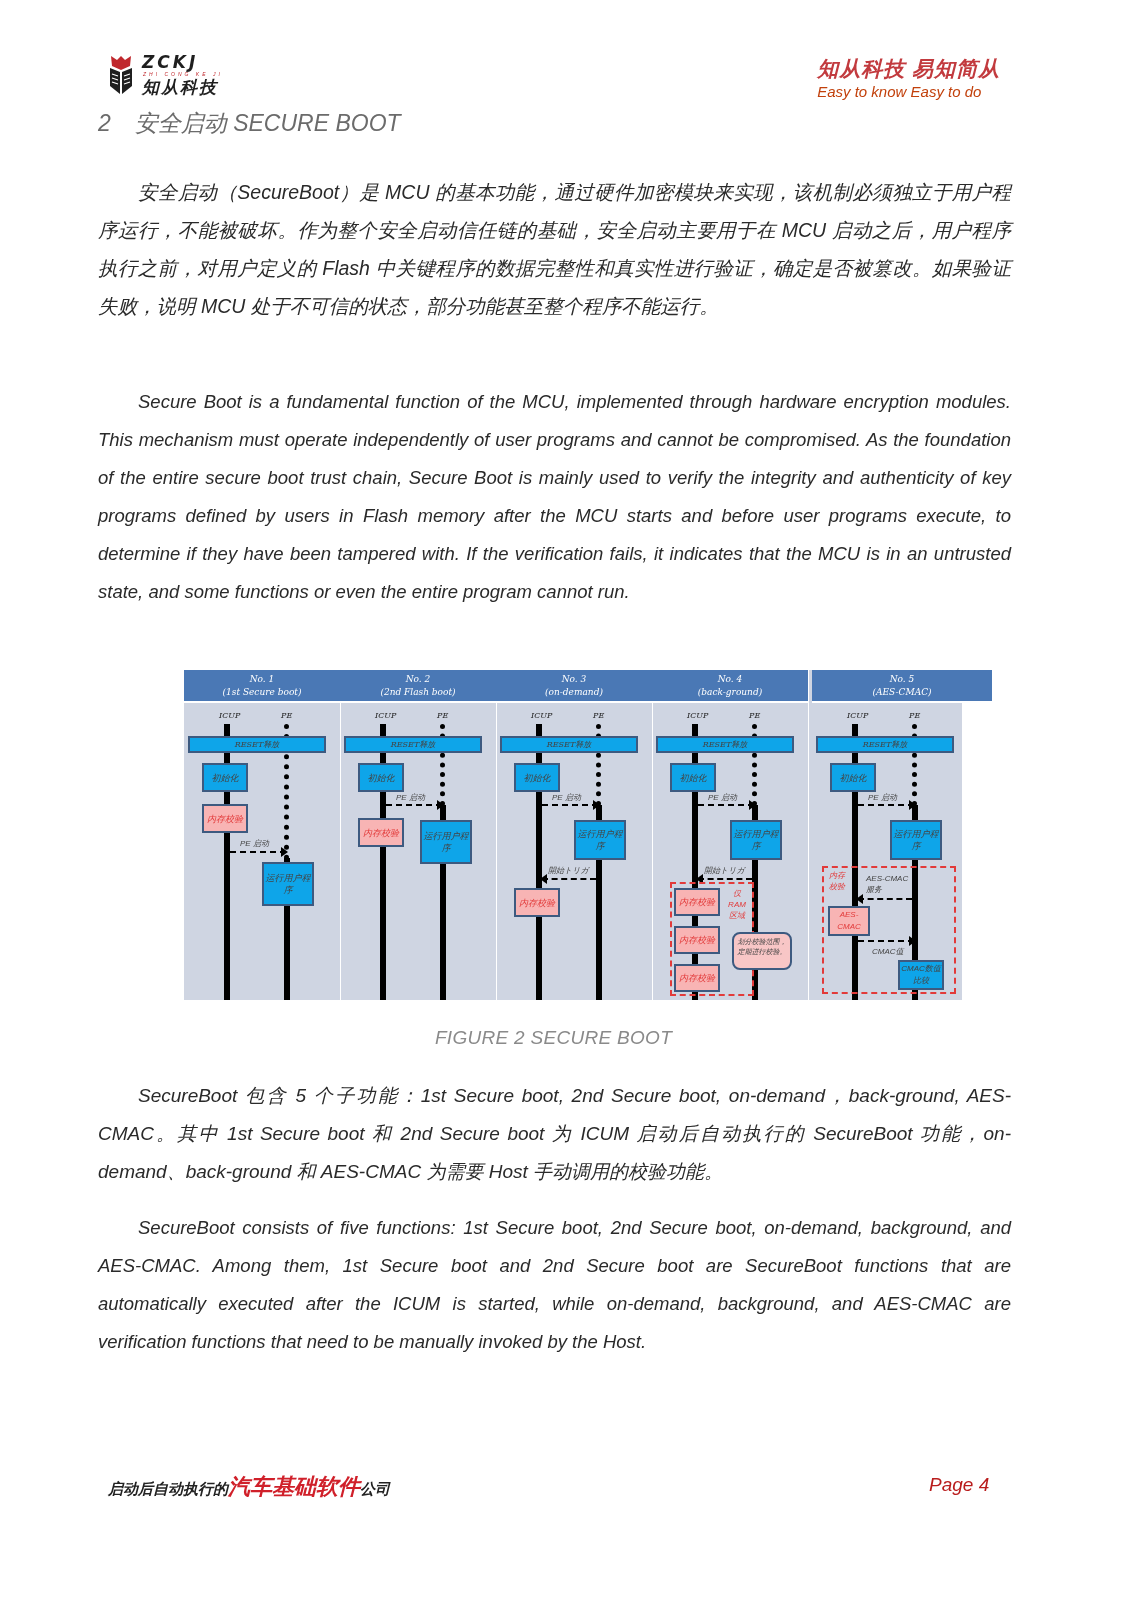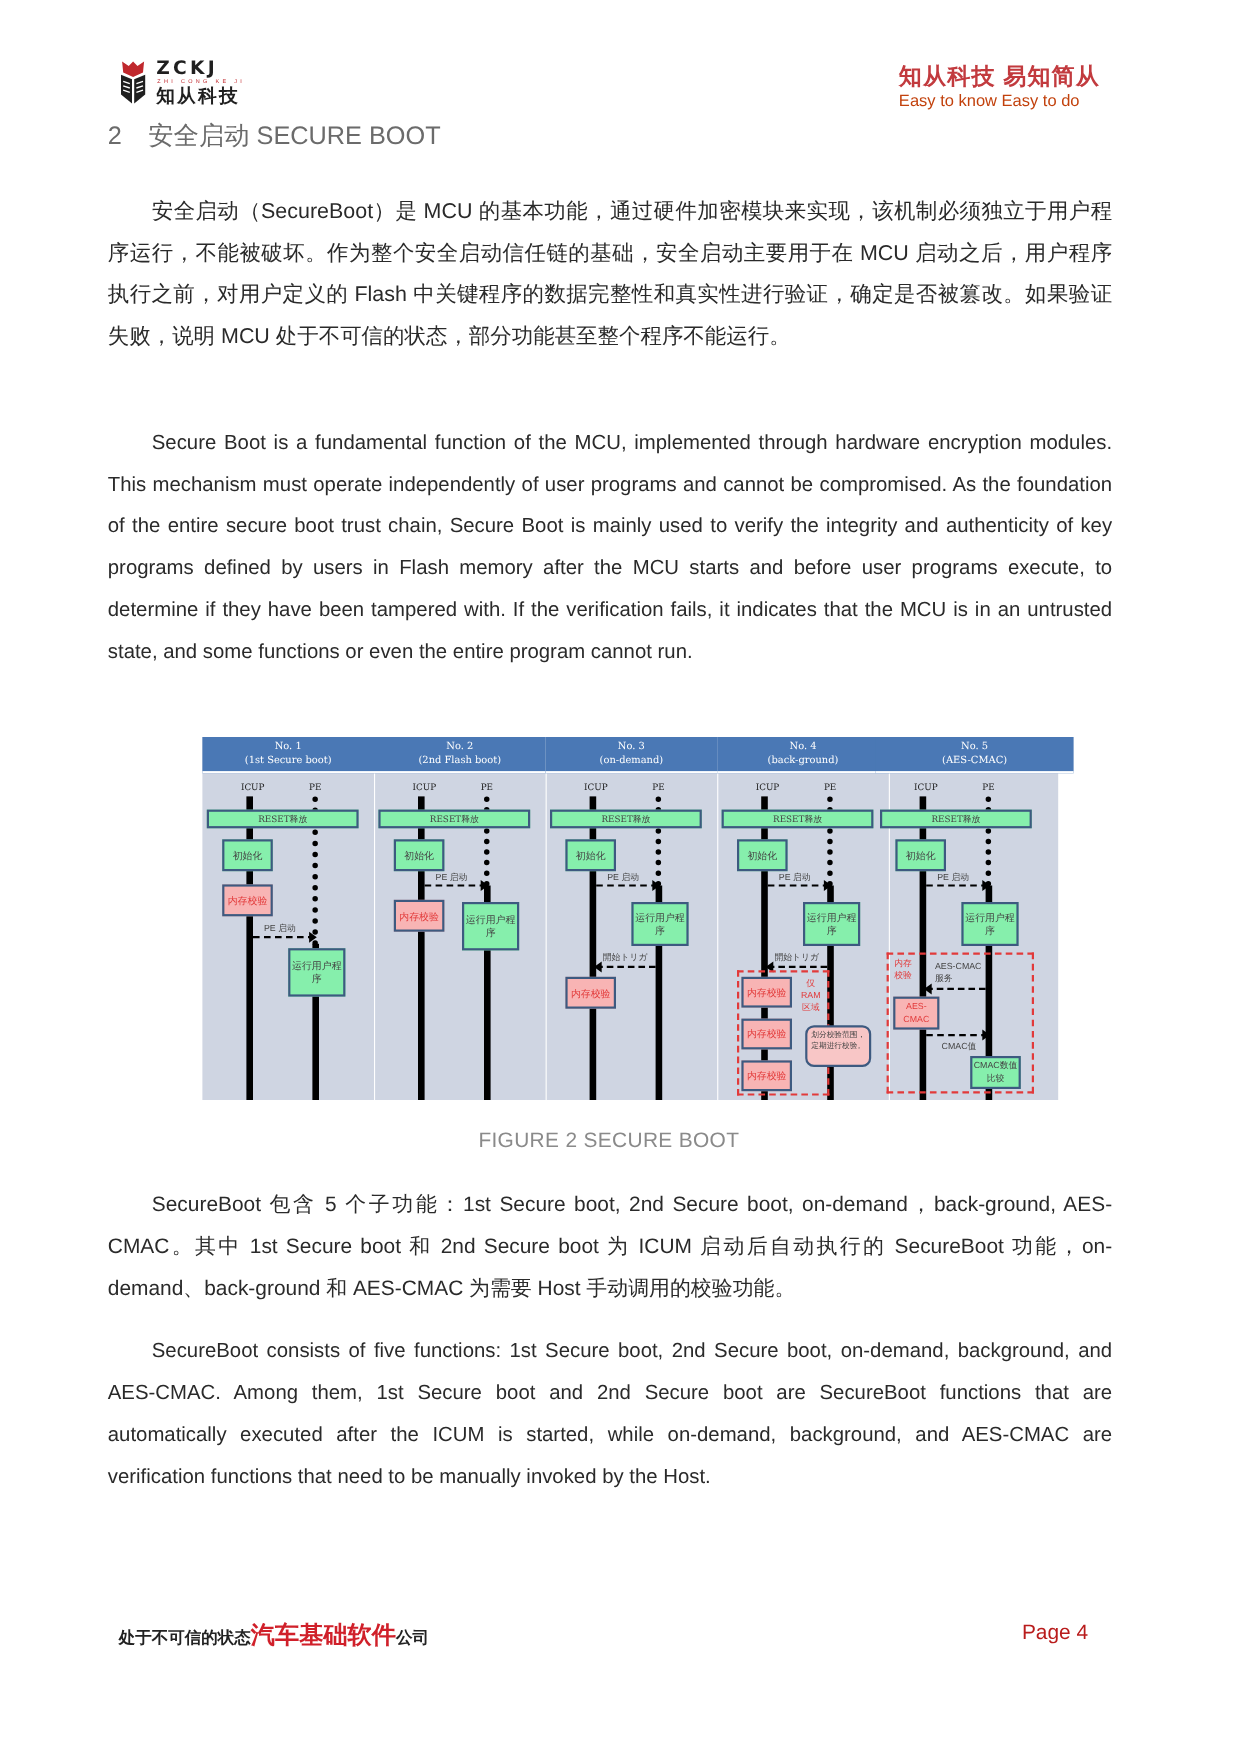--- a/index.html
+++ b/index.html
@@ -1,18 +1,18 @@
 <!DOCTYPE html>
 <html><head>
 <meta charset="utf-8">
 <style>
   html, body { margin: 0; padding: 0; background: #ffffff; }
   body { width: 1131px; height: 1600px; position: relative; overflow: hidden;
          font-family: "Liberation Sans", "DejaVu Sans", sans-serif; color: #222; }
-  .abs { position: absolute; }
+  .abs { position: absolute; font-style: italic; }
 
   
   .logo { left: 108px; top: 52px; width: 130px; height: 46px; }
   .logo-mark { position: absolute; left: 0; top: 2px; width: 26px; height: 42px; }
   .logo-latin { position: absolute; left: 34px; top: 0; font-family: "DejaVu Sans", sans-serif;
                 font-weight: bold; font-size: 17px; letter-spacing: 3px; color: #1f1f1f; }
   .logo-sub { position: absolute; left: 35px; top: 19px; font-size: 5px; letter-spacing: 3px; color: #c0282d; }
   .logo-cn { position: absolute; left: 34px; top: 24px; font-weight: bold; font-size: 17px; letter-spacing: 2px; color: #1f1f1f; }
   .slogan { right: 131px; top: 55px; text-align: left; }
   .slogan-cn { font-size: 21px; color: #c23a3e; letter-spacing: 1px; font-weight: bold; text-align: center; }
@@ -30,21 +30,21 @@
 
   
   .figure { left: 184px; top: 670px; width: 778px; height: 330px; background: #cfd5e2; }
   .fig-col { position: absolute; top: 0; height: 330px; border-right: 1px solid #ffffff; }
   .fig-head { height: 33px; background: #4a78b5; color: #fff; text-align: center;
               font-family: "DejaVu Serif", serif; font-size: 9px; line-height: 13px; padding-top: 3px; box-sizing: border-box;
               border-bottom: 2px solid #ffffff; }
   .lane-label { position: absolute; top: 41px; font-family: "DejaVu Serif", serif; font-size: 8px; color: #222; }
   .lane-solid { position: absolute; width: 6px; background: #000; }
   .lane-dot { position: absolute; width: 5px; border-left: 5px dotted #000; }
-  .box { position: absolute; background: #86efac; border: 2px solid #3d5a80; box-sizing: border-box;
+  .box { position: absolute; background: #0ea5e9; border: 2px solid #3d5a80; box-sizing: border-box;
          font-size: 9px; color: #444; text-align: center; display: flex; align-items: center; justify-content: center; line-height: 12px; }
   .box.red { background: #f8b4b4; color: #e23a3a; }
   .reset { font-family: "DejaVu Serif", serif; font-size: 8px; }
   .arrow { position: absolute; height: 0; border-top: 2px dashed #000; }
   .arrow.right::after { content: ""; position: absolute; right: -2px; top: -6px; border-left: 7px solid #000; border-top: 5px solid transparent; border-bottom: 5px solid transparent; }
   .arrow.left::before { content: ""; position: absolute; left: -2px; top: -6px; border-right: 7px solid #000; border-top: 5px solid transparent; border-bottom: 5px solid transparent; }
   .arrow-label { position: absolute; font-size: 8px; color: #444; white-space: nowrap; }
   .redbox { position: absolute; border: 2px dashed #e23a3a; box-sizing: border-box; }
   .red-note { position: absolute; font-size: 8px; color: #e23a3a; text-align: center; line-height: 11px; }
   .callout { position: absolute; background: #f8c6c6; border: 2px solid #3d5a80; border-radius: 8px;
@@ -160,21 +160,21 @@
     <div class="arrow-label" style="left:52px;top:195px;">開始トリガ</div>
     <div class="arrow left" style="left:46px;top:208px;width:54px;"></div>
     <div class="redbox" style="left:18px;top:212px;width:84px;height:114px;"></div>
     <div class="box red" style="left:22px;top:218px;width:46px;height:28px;">内存校验</div>
     <div class="red-note" style="left:72px;top:218px;width:26px;">仅 RAM 区域</div>
     <div class="box red" style="left:22px;top:256px;width:46px;height:28px;">内存校验</div>
     <div class="callout" style="left:80px;top:262px;width:60px;height:38px;">划分校验范围，定期进行校验。</div>
     <div class="box red" style="left:22px;top:294px;width:46px;height:28px;">内存校验</div>
   </div>
 
-  <div class="fig-col" style="left:612px;width:180px;border-right:none;">
+  <div class="fig-col" style="left:628px;width:180px;border-right:none;">
     <div class="fig-head">
       <div>No. 5</div>
       <div>(AES-CMAC)</div>
     </div>
     <div class="lane-label" style="left:35px;">ICUP</div>
     <div class="lane-label" style="left:97px;">PE</div>
     <div class="lane-solid" style="left:40px;top:54px;height:276px;"></div>
     <div class="lane-dot" style="left:100px;top:54px;height:82px;"></div>
     <div class="lane-solid" style="left:100px;top:135px;height:195px;"></div>
     <div class="box reset" style="left:4px;top:66px;width:138px;height:17px;">RESET释放</div>
@@ -192,15 +192,15 @@
     <div class="box" style="left:86px;top:290px;width:46px;height:30px;font-size:8px;">CMAC数值比较</div>
   </div>
 </div>
 
 <div class="abs caption">FIGURE 2 SECURE BOOT</div>
 
 <div class="abs para p3">SecureBoot 包含 5 个子功能：1st Secure boot, 2nd Secure boot, on-demand，back-ground, AES-CMAC。其中 1st Secure boot 和 2nd Secure boot 为 ICUM 启动后自动执行的 SecureBoot 功能，on-demand、back-ground 和 AES-CMAC 为需要 Host 手动调用的校验功能。</div>
 <div class="abs para p4">SecureBoot consists of five functions: 1st Secure boot, 2nd Secure boot, on-demand, background, and AES-CMAC. Among them, 1st Secure boot and 2nd Secure boot are SecureBoot functions that are automatically executed after the ICUM is started, while on-demand, background, and AES-CMAC are verification functions that need to be manually invoked by the Host.</div>
 
 <div class="abs footer-left">
-  <span>处于不可信的状态</span><span class="hl">汽车基础软件</span><span>公司</span>
+  <span>启动后自动执行的</span><span class="hl">汽车基础软件</span><span>公司</span>
 </div>
 <div class="abs footer-right">Page 4</div>
 
 </body></html>

